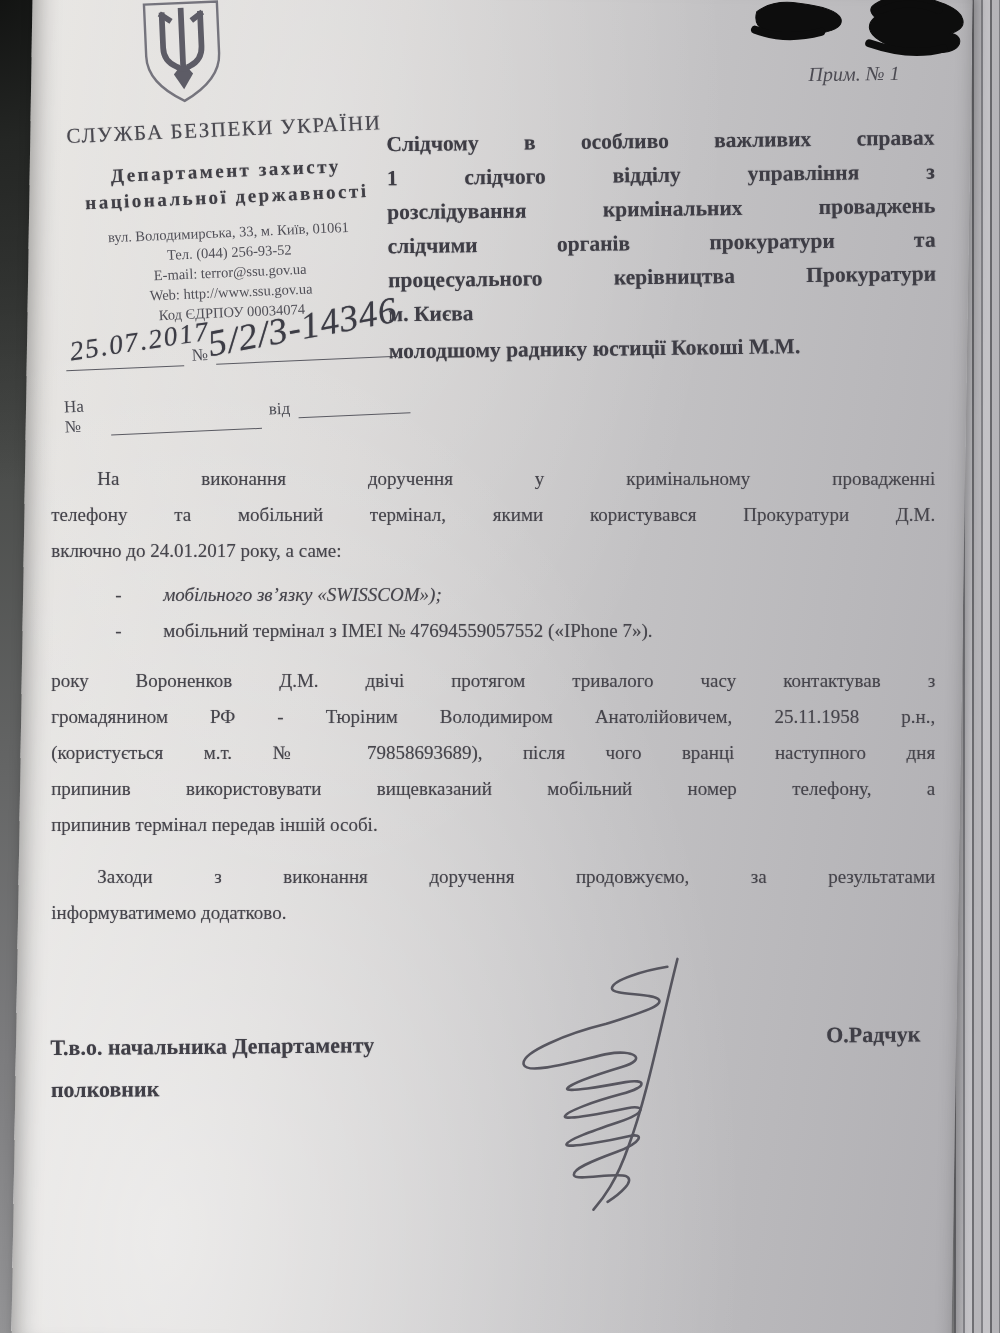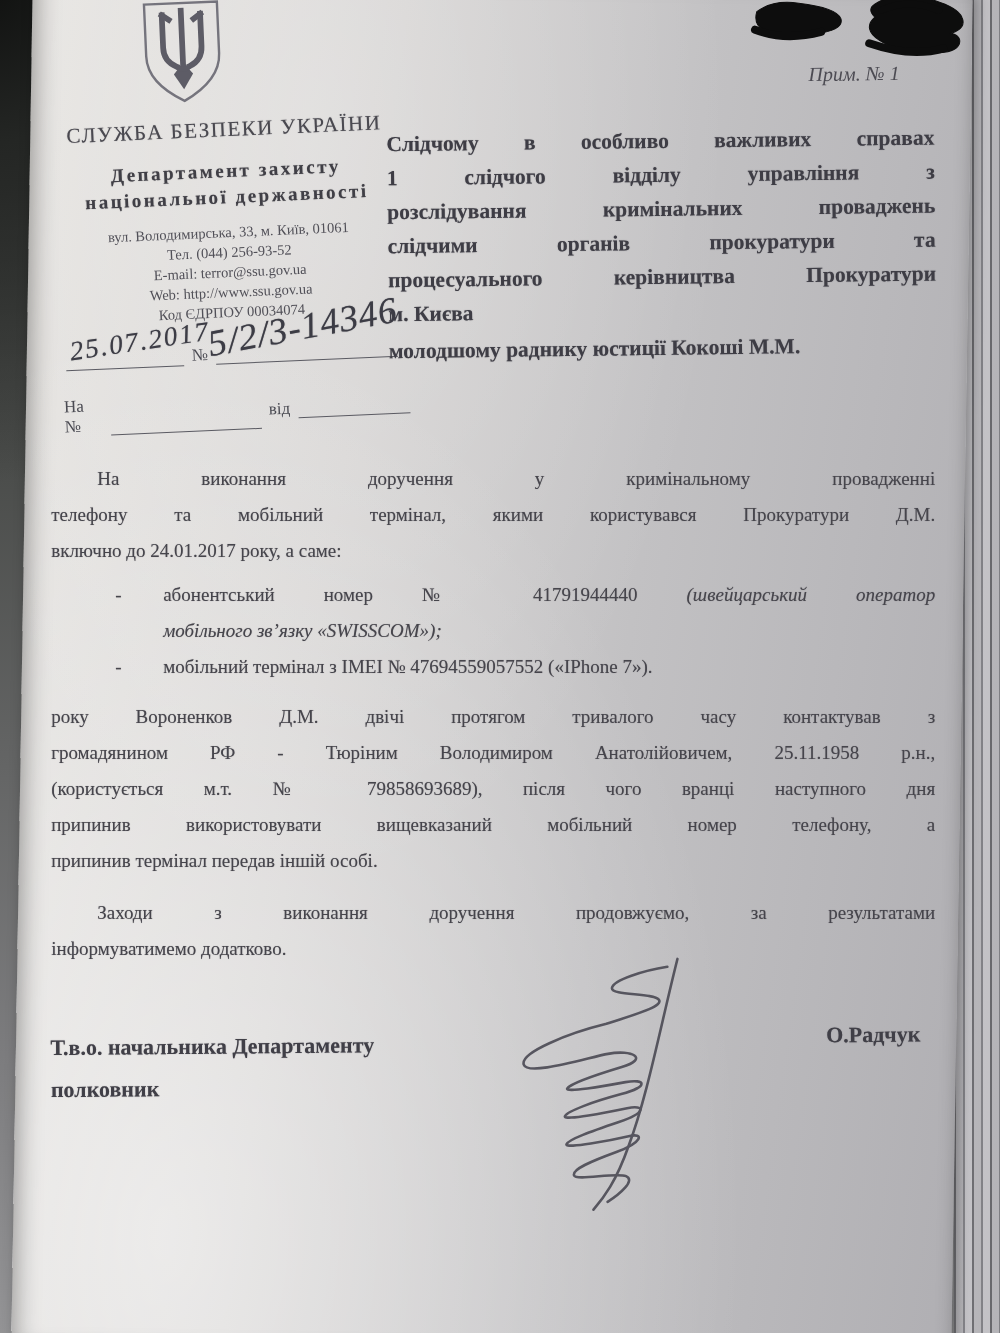--- a/index.html
+++ b/index.html
@@ -142,21 +142,20 @@
     <div class="blk body-block">
       <div>
         <div class="jline indent">На виконання доручення у кримінальному провадженні</div>
         <div class="jline">телефону та мобільний термінал, якими користувався Прокуратури Д.М.</div>
         <div class="lline">включно до 24.01.2017 року, а саме:</div>
       </div>
 
       <div class="gap8">
         <div class="li-row">
           <span class="li-marker">-</span>
-          <div class="jline"><span>абонентський номер № 41791944440 </span><span class="it">(швейцарський оператор</span></div>
           <div class="lline it">мобільного зв’язку «SWISSCOM»);</div>
         </div>
         <div class="li-row">
           <span class="li-marker">-</span>
           <div class="lline">мобільний термінал з ІМЕІ № 47694559057552 («IPhone 7»).</div>
         </div>
       </div>
 
       <div class="gap14">
         <div class="jline">року Вороненков Д.М. двічі протягом тривалого часу контактував з</div>

